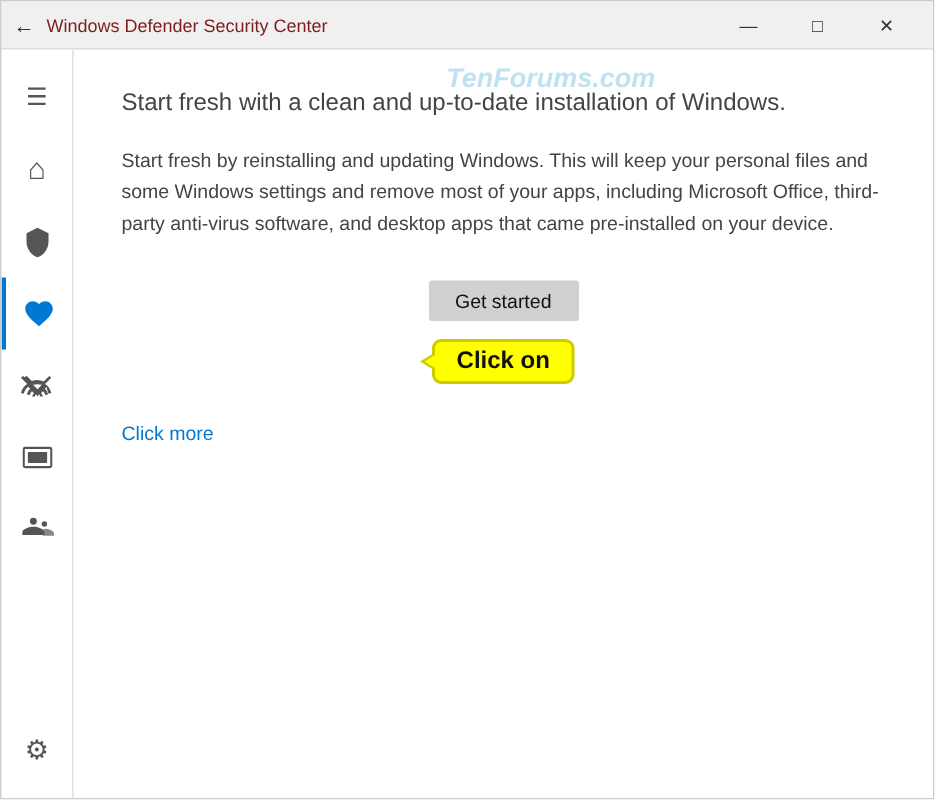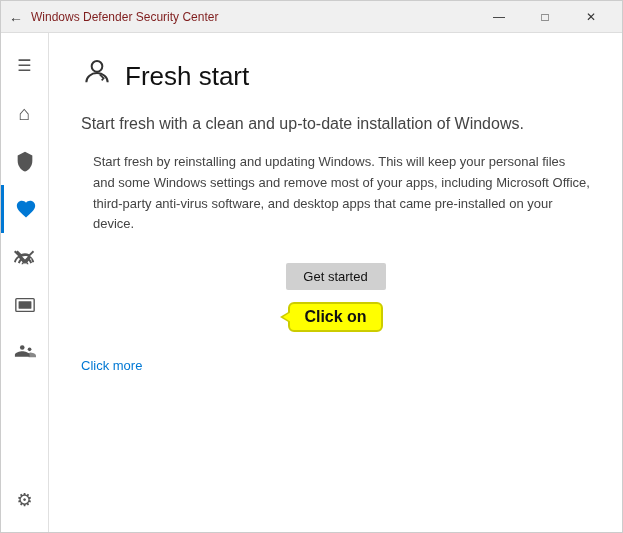--- a/index.html
+++ b/index.html
@@ -146,21 +146,20 @@
       color: #444;
       margin-bottom: 16px;
       line-height: 1.5;
     }
 
     .description-2 {
       font-size: 13px;
       color: #444;
       margin-bottom: 28px;
       line-height: 1.6;
-      margin-left: 12px;
     }
 
     .button-row {
       display: flex;
       align-items: center;
       gap: 12px;
       margin-bottom: 24px;
       flex-direction: column;
     }
 
@@ -233,20 +232,21 @@
       <span class="titlebar-back">←</span>
       <span class="titlebar-title">Windows Defender Security Center</span>
     </div>
     <div class="titlebar-controls">
       <button class="titlebar-btn">—</button>
       <button class="titlebar-btn">□</button>
       <button class="titlebar-btn close">✕</button>
     </div>
   </div>
 
+  <div class="watermark">TenForums.com</div>
 
   <div class="main-area">
 
     <div class="sidebar">
       <div class="sidebar-item" style="font-size:16px;">☰</div>
       <div class="sidebar-item" style="font-size:20px;">⌂</div>
       <div class="sidebar-item" style="font-size:18px;">
         <svg class="icon-svg" viewBox="0 0 24 24">
           <path d="M12 2L4 6v6c0 5.25 3.5 10.15 8 11.5C16.5 22.15 20 17.25 20 12V6l-8-4z"></path>
         </svg>
@@ -279,30 +279,20 @@
 
       <div class="sidebar-spacer"></div>
 
       <div class="sidebar-bottom">
         <div class="sidebar-item" style="font-size:18px;">⚙</div>
       </div>
     </div>
 
     <div class="content">
 
-      <div class="page-header">
-        <span class="page-icon">
-          <svg width="32" height="32" viewBox="0 0 24 24">
-            <circle cx="12" cy="7" r="4" fill="none" stroke="#333" stroke-width="1.5"></circle>
-            <path d="M4 19c0-4 3.58-7 8-7s8 3 8 7" fill="none" stroke="#333" stroke-width="1.5"></path>
-            <path d="M14 13l3 3-1.5 1.5" fill="none" stroke="#333" stroke-width="1.2"></path>
-          </svg>
-        </span>
-        <h1 class="page-title">Fresh start</h1>
-      </div>
 
       <p class="description-1">Start fresh with a clean and up-to-date installation of Windows.</p>
 
       <p class="description-2">Start fresh by reinstalling and updating Windows. This will keep your personal files and some Windows settings and remove most of your apps, including Microsoft Office, third-party anti-virus software, and desktop apps that came pre-installed on your device.</p>
 
       <div class="button-row">
         <button class="get-started-btn">Get started</button>
         <div class="callout">
           <span>Click on</span>
         </div>

